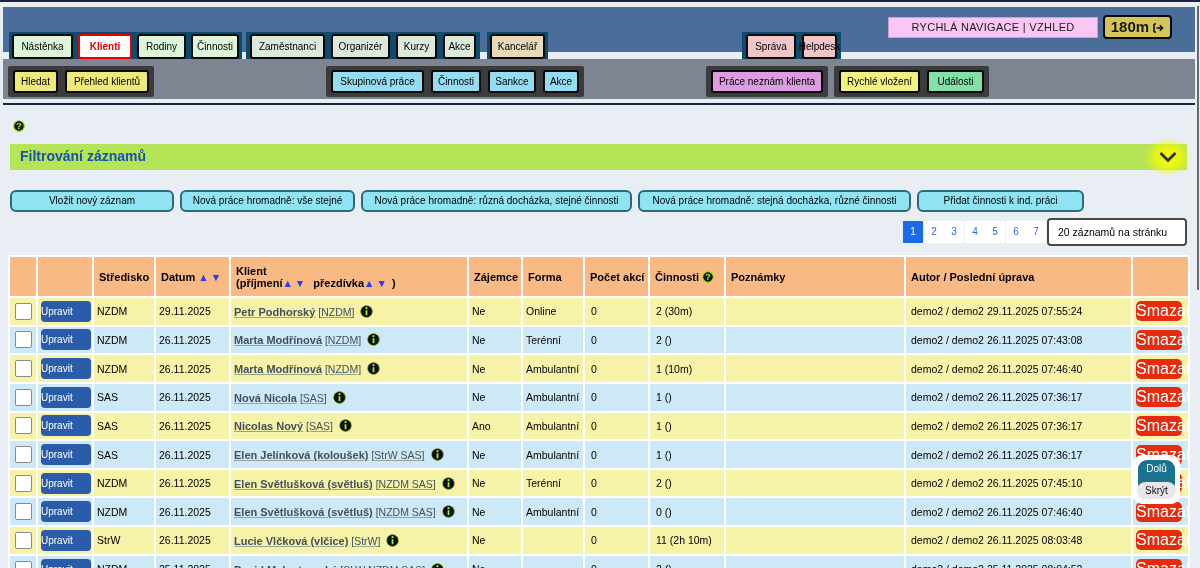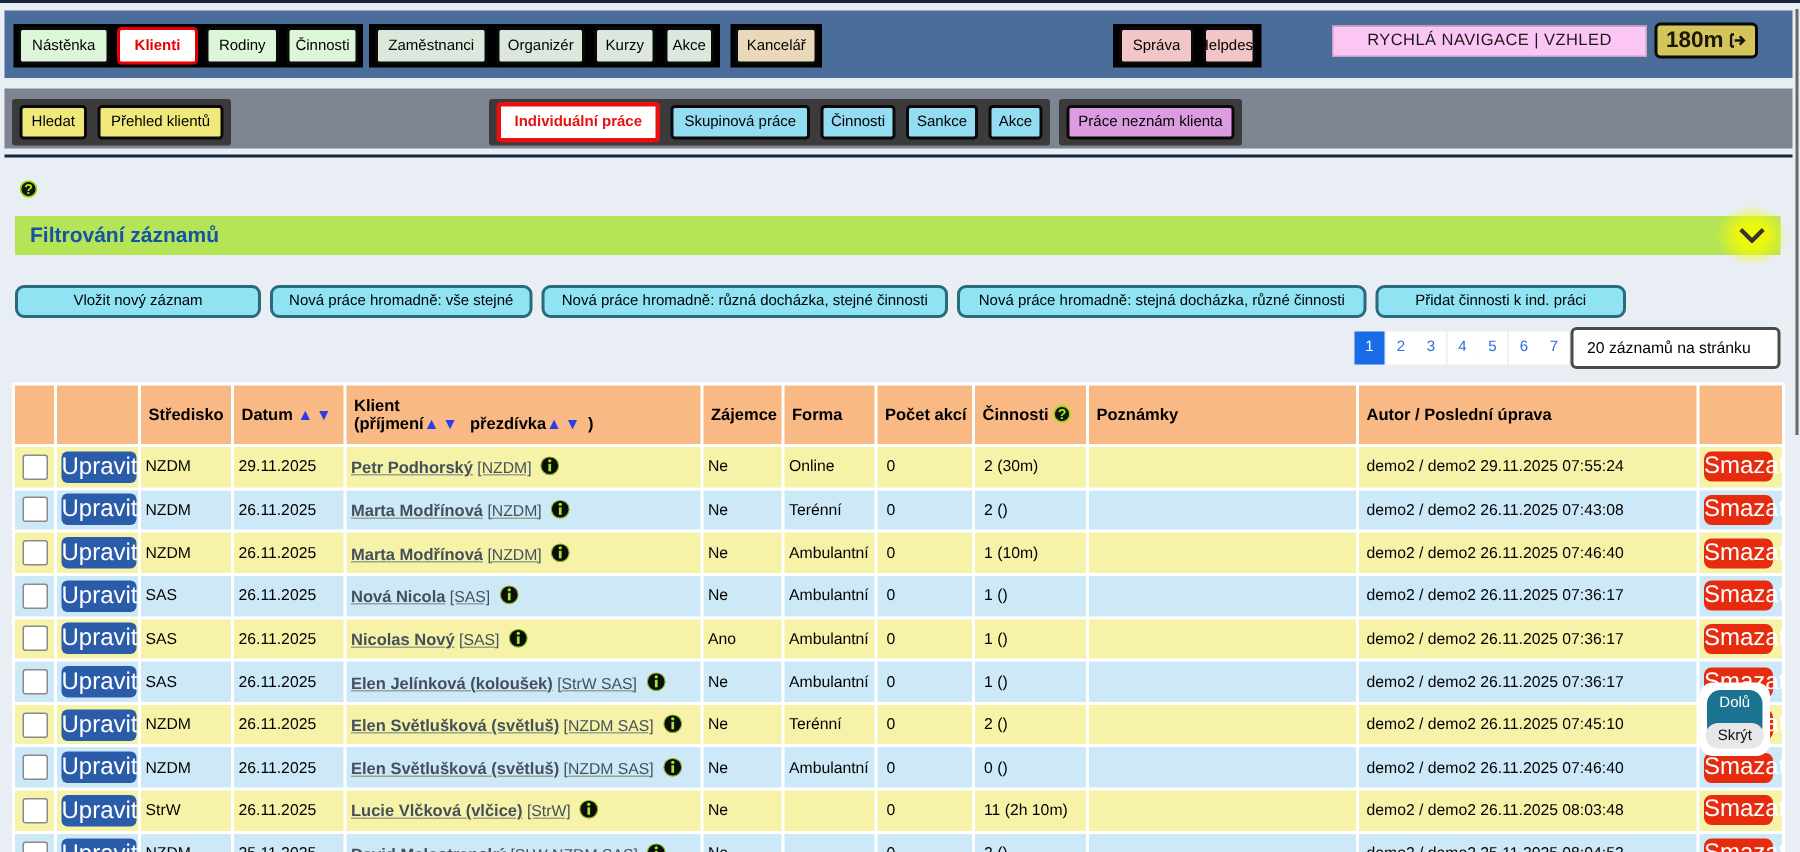--- a/index.html
+++ b/index.html
@@ -8,21 +8,21 @@
     width:1200px; height:568px; overflow:hidden;
     background:#e9eef5;
     font-family:"Liberation Sans", sans-serif;
     position:relative;
   }
   .abs { position:absolute; }
 
   
   #topline { left:0; top:0; width:1200px; height:2px; background:#16263f; }
   #topbar { left:3px; top:7px; width:1192px; height:45px; background:#4a6d99; }
-  .navpanel { position:absolute; top:9px; height:29px; background:#000000; display:flex; align-items:center; padding:0 3px; gap:5px; }
+  .navpanel { position:absolute; top:25px; height:29px; background:#0c4a6e; display:flex; align-items:center; padding:0 3px; gap:5px; }
   .navpanel.wide { gap:6px; padding:0 4px; }
   .nbtn {
     height:25px; font-size:10px; color:#000; display:flex; align-items:center; justify-content:center;
     background:#ddf5d8; border:2px solid #0a0a0a; border-radius:3px; white-space:nowrap;
   }
   .nbtn.sel { background:#fff; border-color:#e80000; color:#e80000; font-weight:bold; }
   .nbtn.g2 { background:#dde8dc; }
   .nbtn.g3 { background:#e9d9ba; }
   .nbtn.g4 { background:#f8f8cf; }
   .nbtn.g5 { background:#f2c6c6; }
@@ -71,21 +71,21 @@
   th { font-size:11px; padding:0 0 0 5px; vertical-align:middle; overflow:hidden; }
   td { white-space:nowrap; }
   th { background:#f9b984; text-align:left; font-weight:bold; height:39px; font-size:11px; }
   td:nth-child(8), td:nth-child(9) { padding-left:6px; }
   td:nth-child(11) { padding-left:5px; }
   tr.y td { background:#f6f2a8; }
   tr.b td { background:#cde9f7; }
   tr.data td { height:26.65px; }
   .cb { width:17px; height:17px; background:#fff; border:1px solid #8a8a8a; border-radius:2px; margin-left:2px; }
   .upr { display:inline-block; width:50px; height:21px; background:#2a5caa; color:#fff; border-radius:4px;
-     font-size:16px; text-align:center; line-height:21px; }
+     font-size:10px; text-align:left; line-height:21px; }
   .sma { display:inline-block; width:46px; height:20px; background:#e62b0e; color:#fff; border-radius:5px;
      font-size:16px; text-align:center; line-height:20px; }
   a.cl { color:#43505c; font-weight:bold; text-decoration:underline; text-decoration-color:#97a490; font-size:11px; }
   a.br { color:#43505c; text-decoration:underline; text-decoration-color:#97a490; }
   .tri { font-size:10.5px; color:#2b3cf0; letter-spacing:2px; }
   .ico { display:inline-block; vertical-align:-2px; margin-left:6px; }
 
   
   #float { left:1133px; top:455px; width:47px; height:49px; background:#fff; border-radius:9px; }
   #dolu { position:absolute; left:5px; top:5px; width:37px; height:33px; background:#1a7391; color:#fff; border-radius:9px;
@@ -124,28 +124,31 @@
       <path d="M3.5 5 H9" stroke="#111" stroke-width="1.6"></path>
       <path d="M6.8 2.2 L9.6 5 L6.8 7.8" stroke="#111" stroke-width="1.6" fill="none"></path>
     </svg></div>
 
 <div class="abs" id="toolbar2">
   <div class="tgroup" style="left:5px;">
     <div class="tbtn yel" style="width:45px">Hledat</div>
       <div class="tbtn yel" style="width:84px">Přehled klientů</div>
   </div>
   <div class="tgroup" style="left:323px;">
-    <div class="tbtn sel2" style="width:109px">Individuální práce</div>
       <div class="tbtn cyn" style="width:93px">Skupinová práce</div>
       <div class="tbtn cyn" style="width:50px">Činnosti</div>
       <div class="tbtn cyn" style="width:48px">Sankce</div>
       <div class="tbtn cyn" style="width:36px">Akce</div>
   </div>
   <div class="tgroup" style="left:703px;">
     <div class="tbtn orc" style="width:112px">Práce neznám klienta</div>
+  </div>
+  <div class="tgroup" style="left:831px;">
+    <div class="tbtn ry" style="width:81px">Rychlé vložení</div>
+      <div class="tbtn ud" style="width:57px">Události</div>
   </div>
 </div>
 <div class="abs" id="toolbar2line"></div>
 
 <svg class="abs" style="left:13px; top:120px;" width="12" height="12" viewBox="0 0 12 12">
   <circle cx="6" cy="6" r="5.3" fill="#10141e" stroke="#9adb00" stroke-width="1.1"></circle>
   <text x="6" y="9.3" font-size="9.5" font-weight="bold" fill="#aaf000" text-anchor="middle" font-family="Liberation Sans">?</text>
 </svg>
 
 <div class="abs" id="filterbar">

